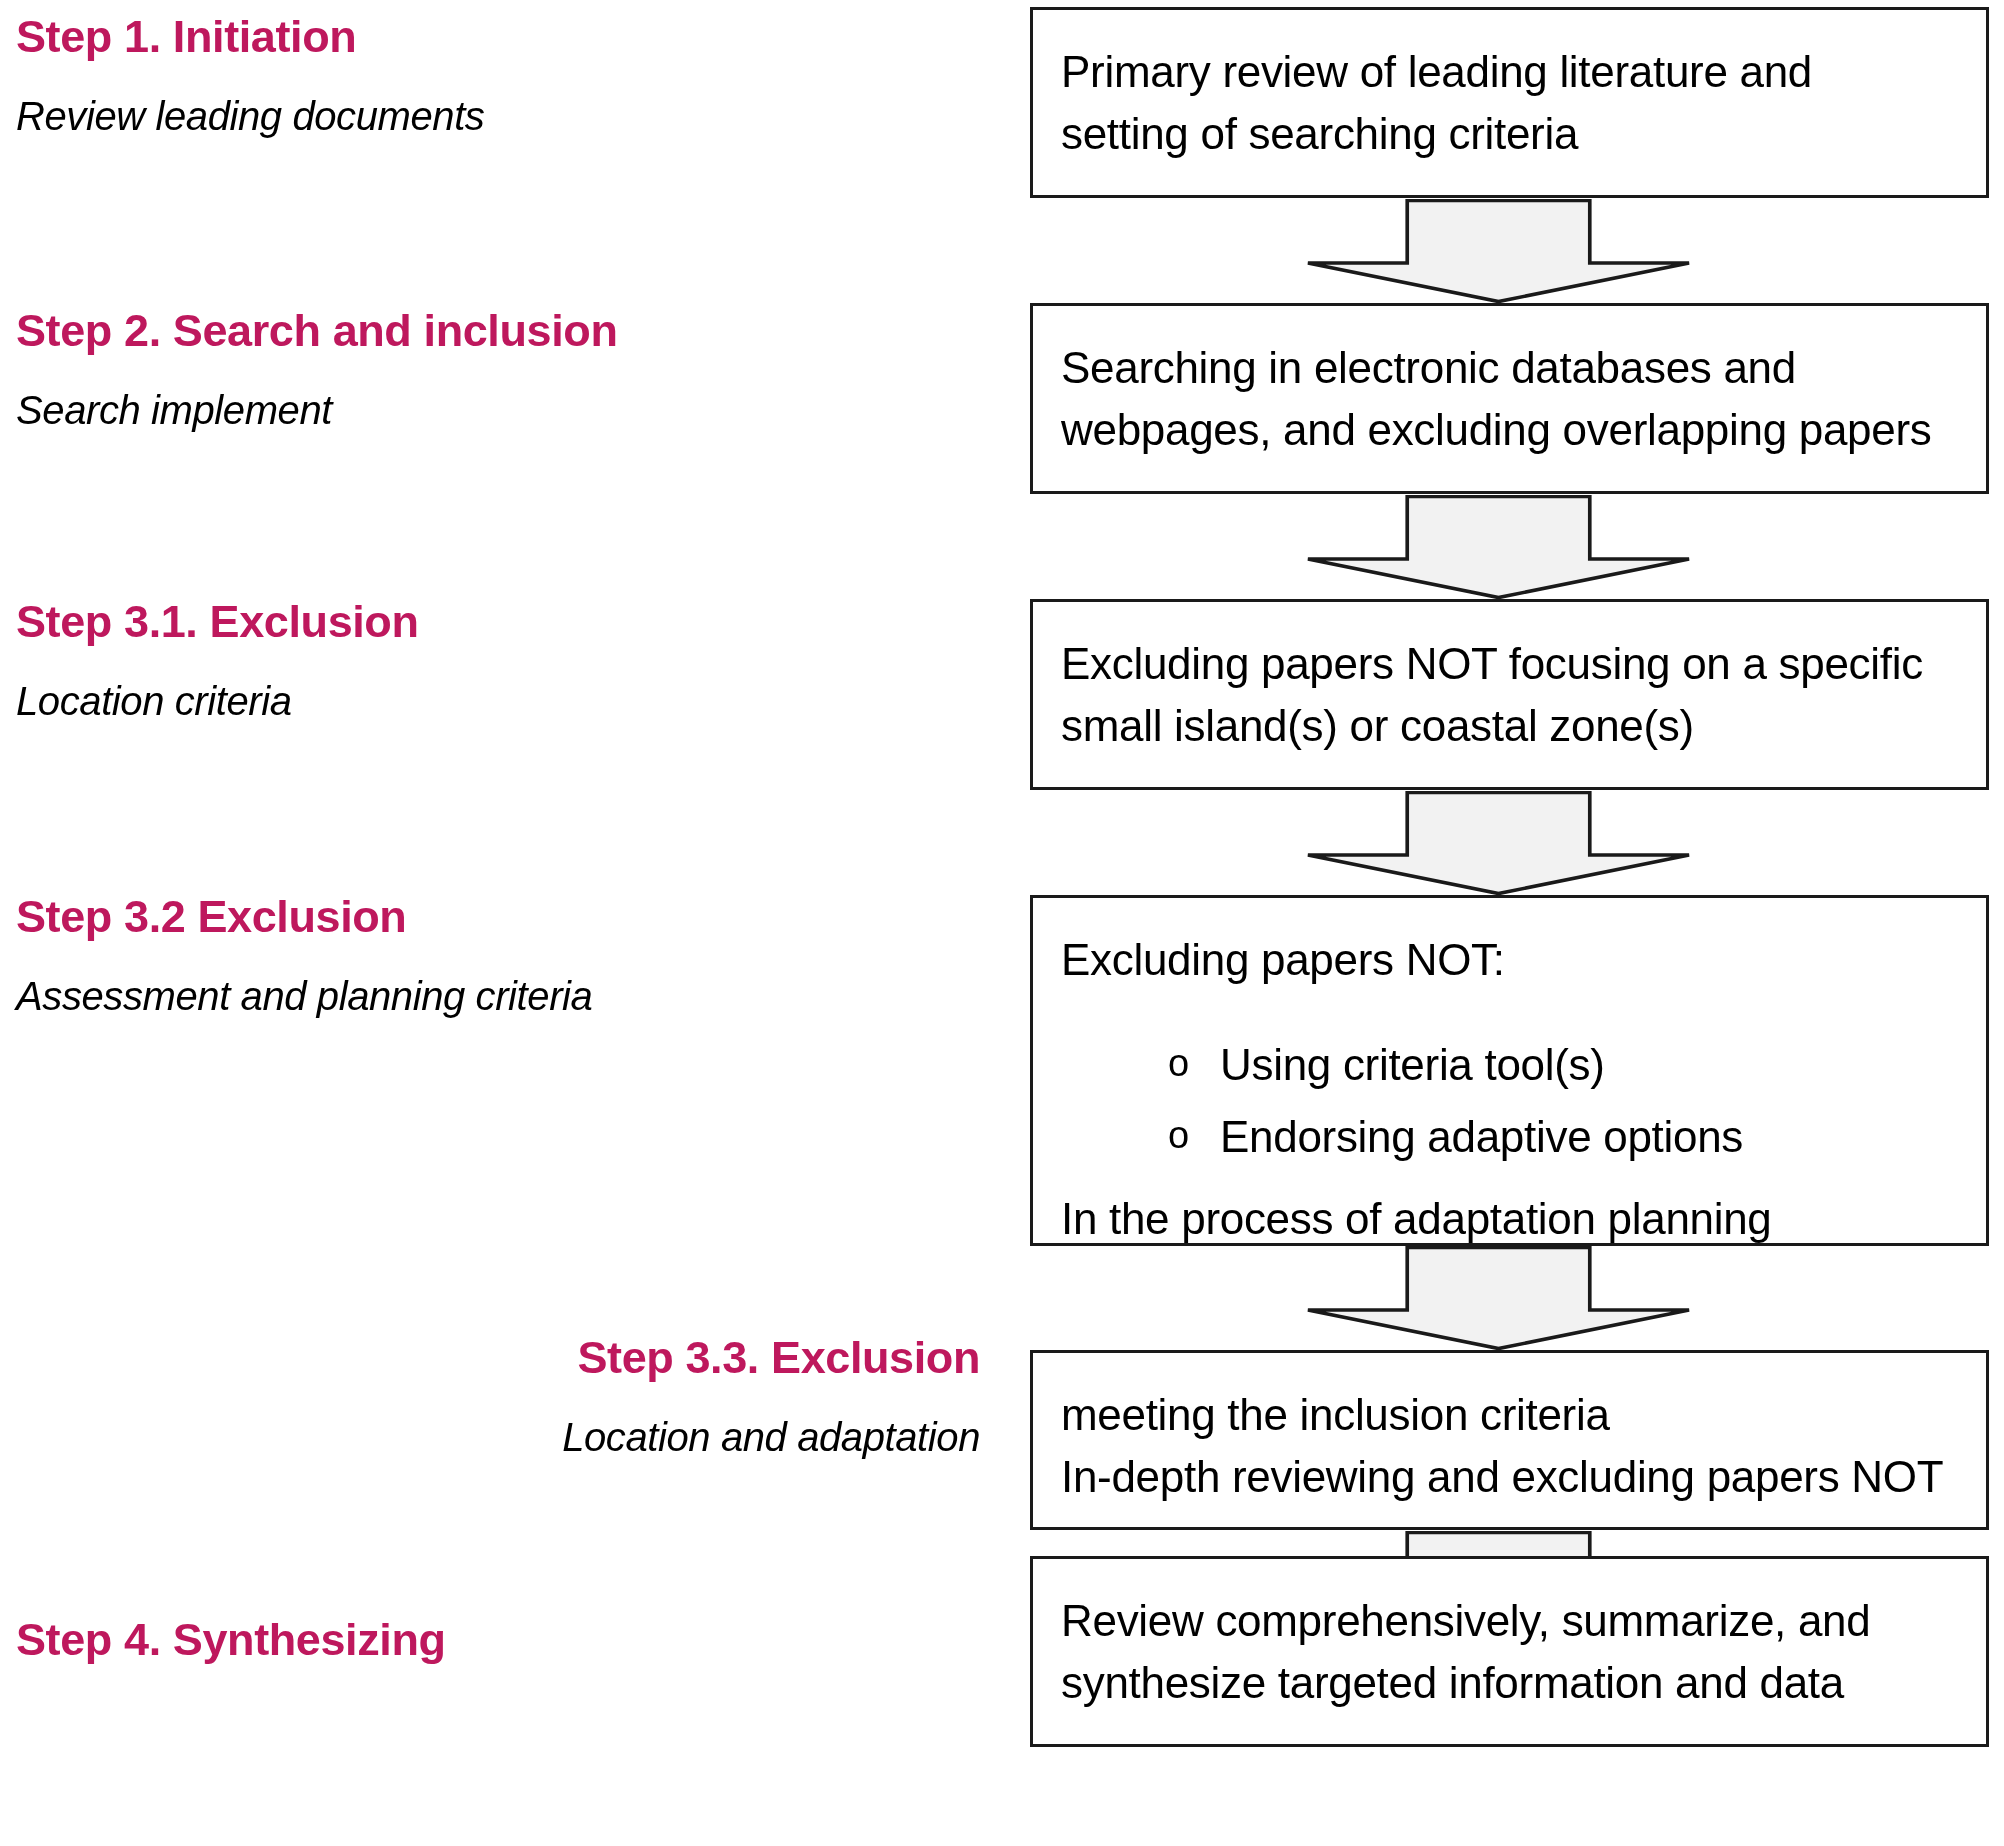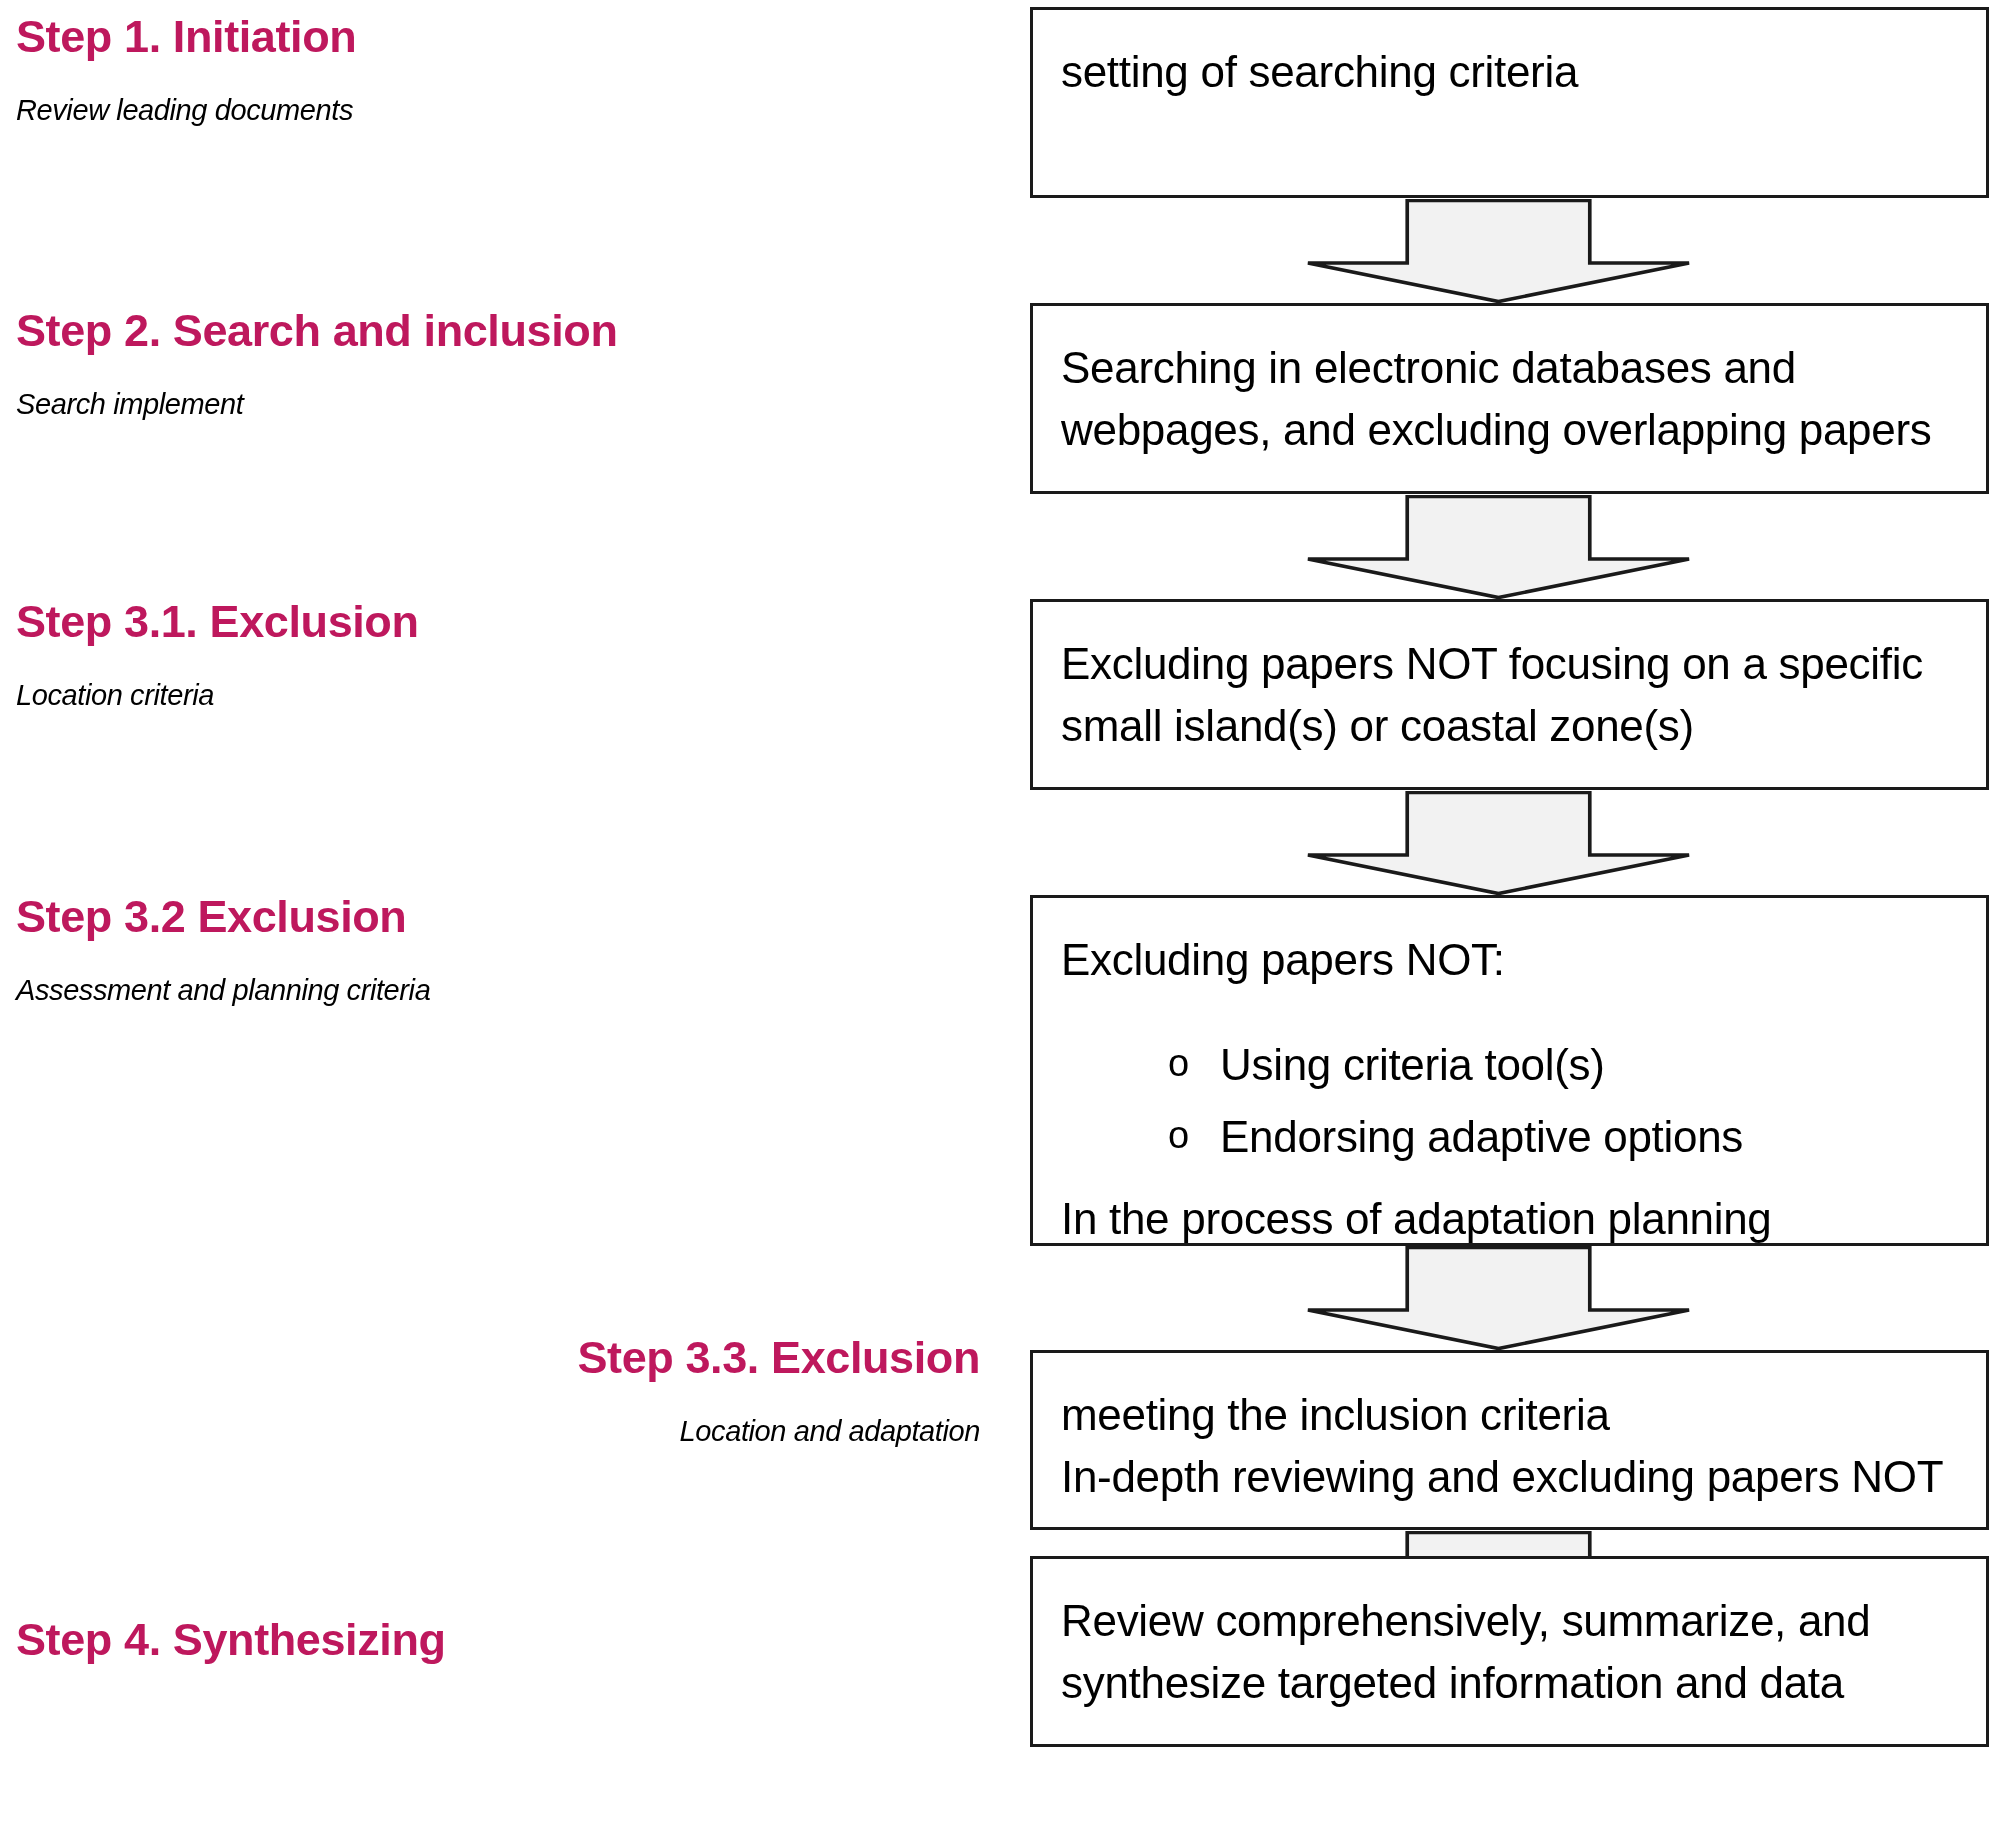--- a/index.html
+++ b/index.html
@@ -24,21 +24,21 @@
   }
   .step-title {
     font-size: 45px;
     font-weight: bold;
     color: #be185d;
     line-height: 1.05;
     letter-spacing: -0.4px;
     white-space: nowrap;
   }
   .step-sub {
-    font-size: 29px;
+    font-size: 40px;
     font-style: italic;
     color: #000000;
     line-height: 1.05;
     letter-spacing: -0.4px;
     margin-top: 35px;
     white-space: nowrap;
   }
 
   
   .flow-box {
@@ -123,20 +123,21 @@
     <div class="step-title">Step 3.3. Exclusion</div>
     <div class="step-sub">Location and adaptation</div>
   </div>
 
   <div class="step-block" style="top:1616px;">
     <div class="step-title">Step 4. Synthesizing</div>
   </div>
 
   <div class="flow-box" style="top:7.3px; height:191px;">
     <div class="flow-box-inner">
+      <div class="flow-line">Primary review of leading literature and</div>
       <div class="flow-line">setting of searching criteria</div>
     </div>
   </div>
 
   <div class="arrow-wrap" style="top:199px; height:104px;">
     <svg viewBox="0 0 530 143" preserveAspectRatio="none" aria-hidden="true">
       <polygon points="140,2 390,2 390,88 526,88 265,141 4,88 140,88" fill="#f2f2f2" stroke="#1a1a1a" stroke-width="5" stroke-linejoin="miter"></polygon>
     </svg>
   </div>
 

